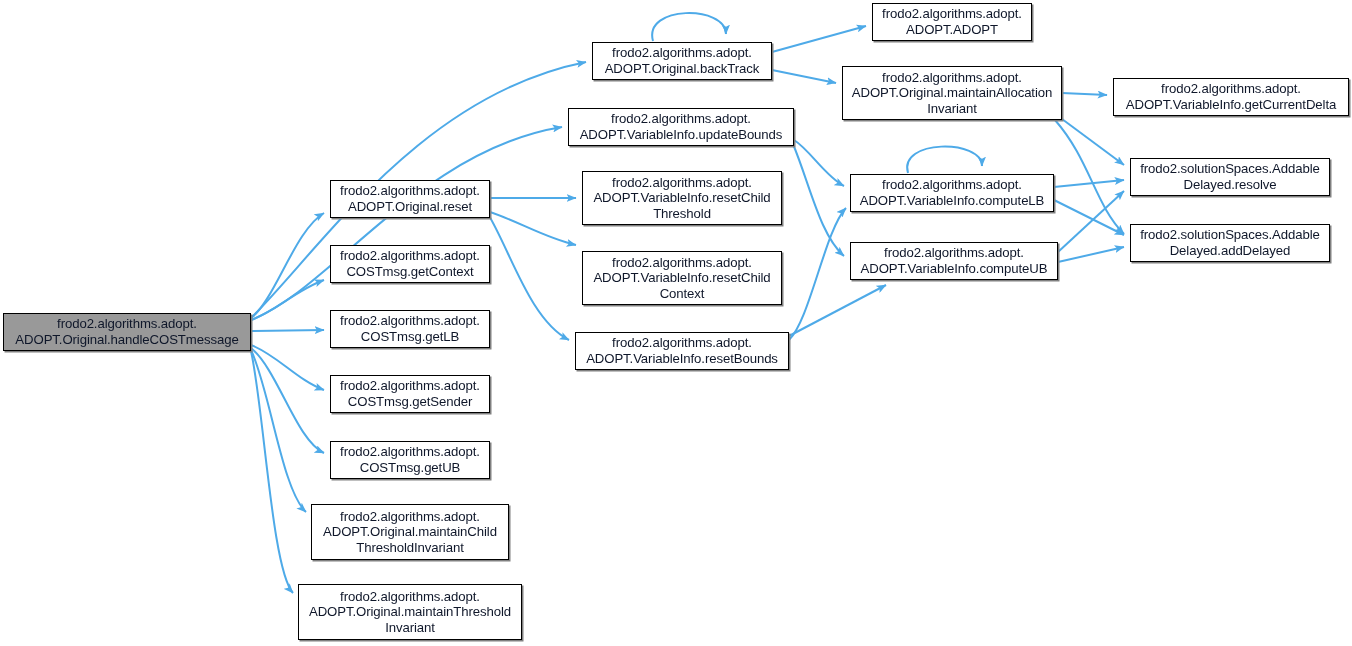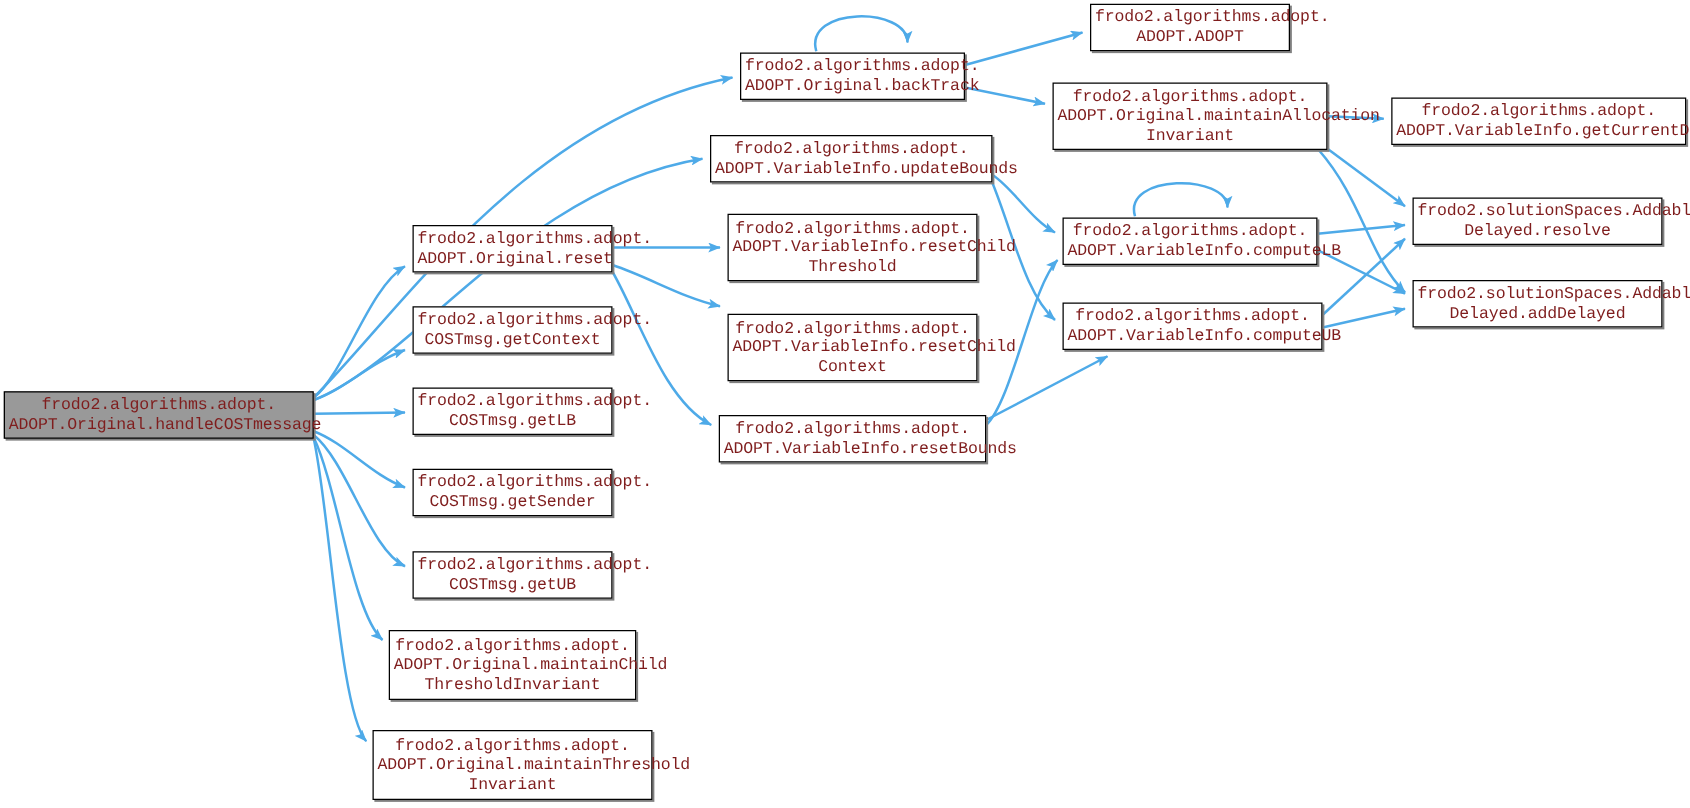--- a/index.html
+++ b/index.html
@@ -27,25 +27,24 @@
     position: absolute;
     box-sizing: border-box;
     border: 1px solid #000000;
     background: #ffffff;
     display: flex;
     align-items: center;
     justify-content: center;
     text-align: center;
     font-size: 13.2px;
     line-height: 15.6px;
-    color: #7f1d1d;
+    color: #0f172a;
     letter-spacing: -0.1px;
     box-shadow: 1.5px 1.5px 0 0 #808080;
     padding: 1px 3px;
-    font-family: Liberation Mono, monospace;
   }
   .node.root {
     background: #999999;
     border: 1px solid #000000;
   }
   .node .lbl {
     white-space: pre-line;
     display: block;
     width: 100%;
   }

